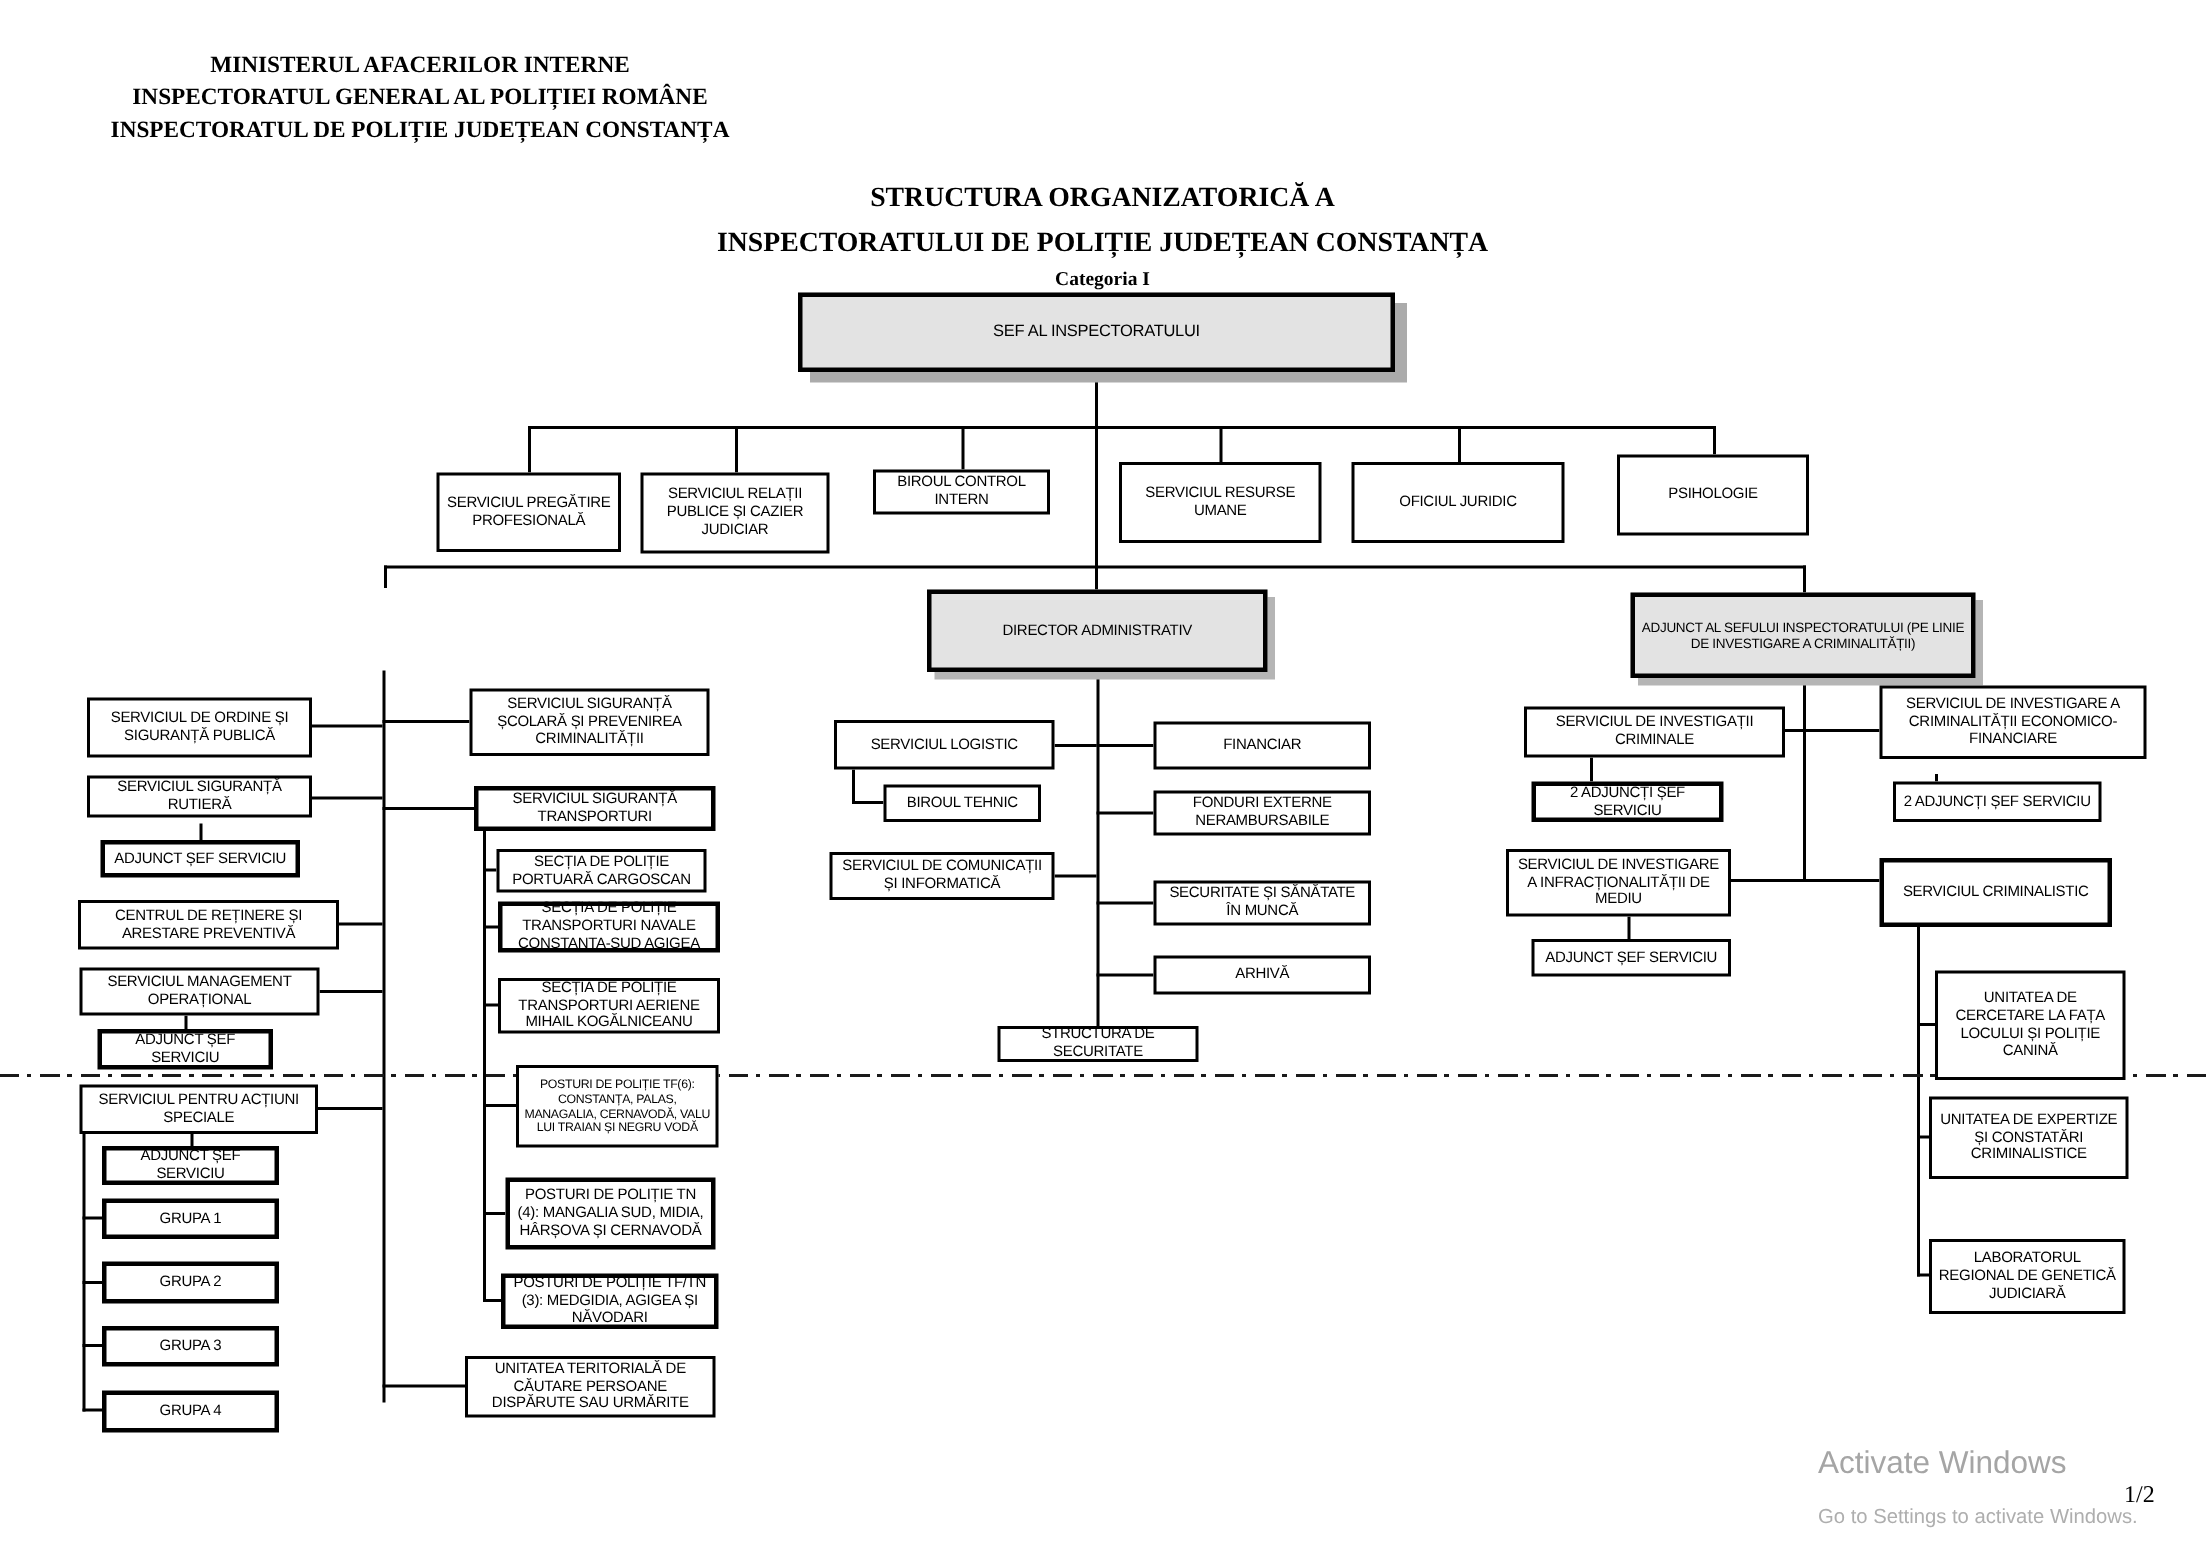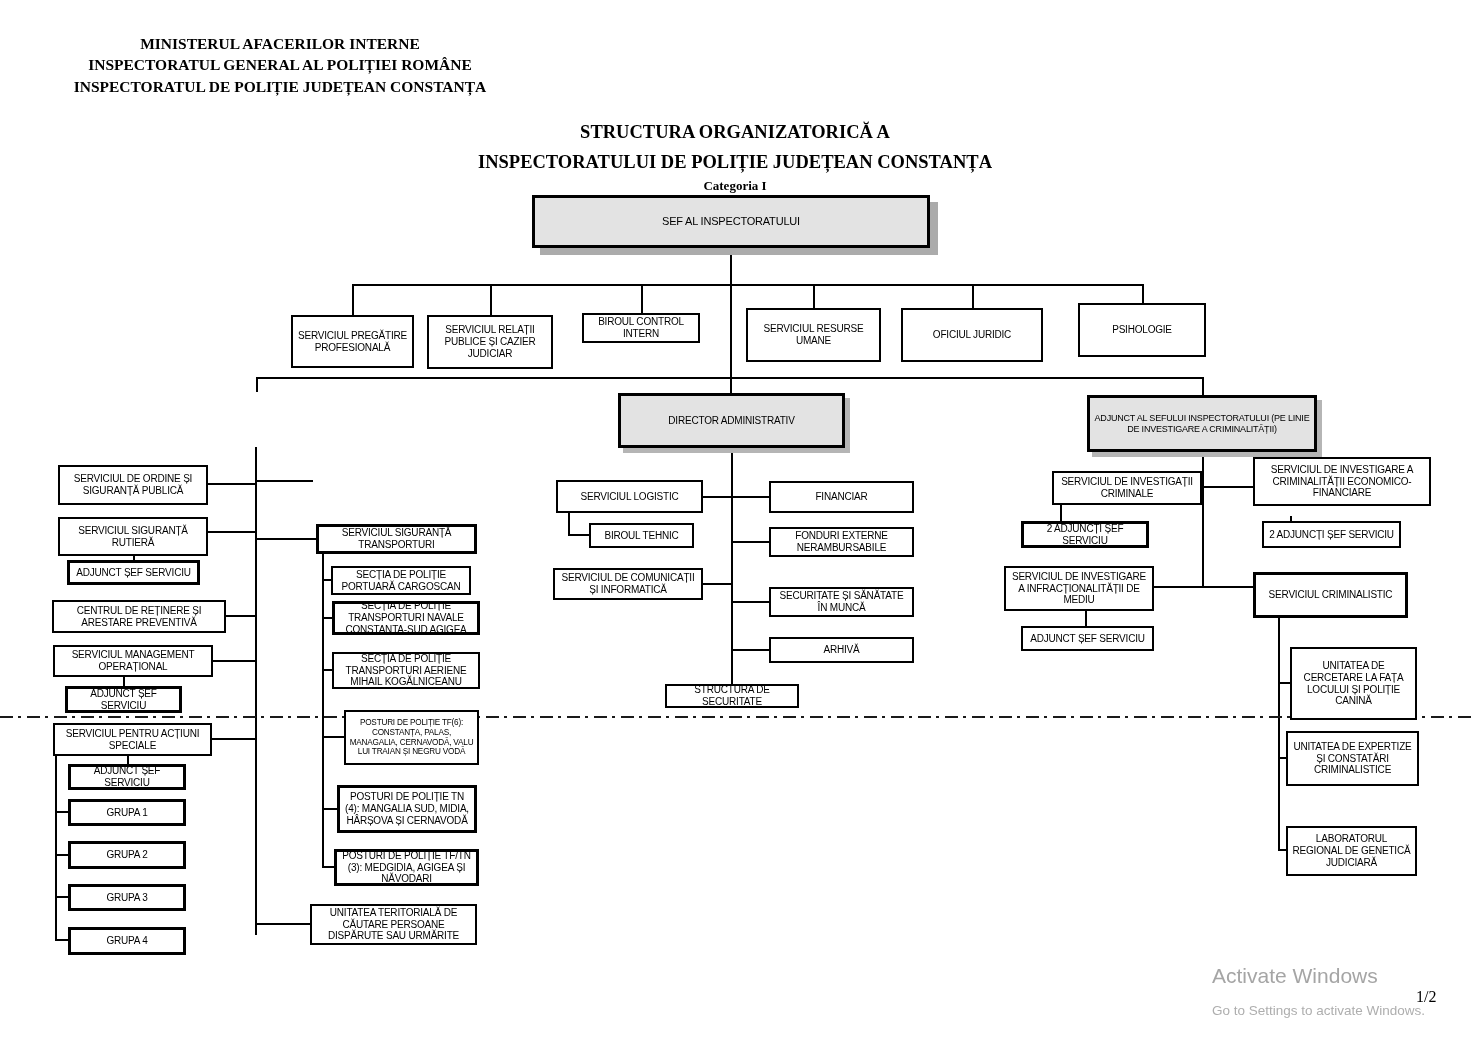--- a/index.html
+++ b/index.html
@@ -118,51 +118,52 @@
   <div class="bx" style="left:427px;top:315px;width:126px;height:54px">SERVICIUL RELAȚII PUBLICE ȘI CAZIER JUDICIAR</div>
   <div class="bx" style="left:582px;top:313px;width:118px;height:30px">BIROUL CONTROL INTERN</div>
   <div class="bx" style="left:746px;top:308px;width:135px;height:54px">SERVICIUL RESURSE UMANE</div>
   <div class="bx" style="left:1078px;top:303px;width:128px;height:54px">PSIHOLOGIE</div>
   <div class="bx" style="left:901px;top:308px;width:142px;height:54px">OFICIUL JURIDIC</div>
 
   <div class="bx thick gray" style="left:618px;top:393px;width:227px;height:55px">DIRECTOR ADMINISTRATIV</div>
   <div class="bx thick gray f9" style="left:1087px;top:395px;width:230px;height:57px">ADJUNCT AL SEFULUI INSPECTORATULUI (PE LINIE DE INVESTIGARE A CRIMINALITĂȚII)</div>
 
   <div class="bx" style="left:58px;top:465px;width:150px;height:40px">SERVICIUL DE ORDINE ȘI SIGURANȚĂ PUBLICĂ</div>
-  <div class="bx" style="left:58px;top:517px;width:150px;height:39px">SERVICIUL SIGURANȚĂ RUTIERĂ</div>
+  <div class="bx" style="left:58px;top:517px;width:150px;height:28px">SERVICIUL SIGURANȚĂ RUTIERĂ</div>
   <div class="bx thick" style="left:67px;top:560px;width:133px;height:25px">ADJUNCT ȘEF SERVICIU</div>
   <div class="bx" style="left:52px;top:600px;width:174px;height:33px">CENTRUL DE REȚINERE ȘI ARESTARE PREVENTIVĂ</div>
   <div class="bx" style="left:53px;top:645px;width:160px;height:32px">SERVICIUL MANAGEMENT OPERAȚIONAL</div>
   <div class="bx thick" style="left:65px;top:686px;width:117px;height:27px">ADJUNCT ȘEF SERVICIU</div>
   <div class="bx" style="left:53px;top:723px;width:159px;height:33px">SERVICIUL PENTRU ACȚIUNI SPECIALE</div>
   <div class="bx thick" style="left:68px;top:764px;width:118px;height:26px">ADJUNCT ȘEF SERVICIU</div>
   <div class="bx thick" style="left:68px;top:799px;width:118px;height:27px">GRUPA 1</div>
   <div class="bx thick" style="left:68px;top:841px;width:118px;height:28px">GRUPA 2</div>
   <div class="bx thick" style="left:68px;top:884px;width:118px;height:27px">GRUPA 3</div>
   <div class="bx thick" style="left:68px;top:927px;width:118px;height:28px">GRUPA 4</div>
 
+  <div class="bx" style="left:313px;top:459px;width:160px;height:45px">SERVICIUL SIGURANȚĂ ȘCOLARĂ ȘI PREVENIREA CRIMINALITĂȚII</div>
   <div class="bx thick" style="left:316px;top:524px;width:161px;height:30px">SERVICIUL SIGURANȚĂ TRANSPORTURI</div>
   <div class="bx" style="left:331px;top:566px;width:140px;height:29px">SECȚIA DE POLIȚIE PORTUARĂ CARGOSCAN</div>
   <div class="bx thick" style="left:332px;top:601px;width:148px;height:34px">SECȚIA DE POLIȚIE TRANSPORTURI NAVALE CONSTANTA-SUD AGIGEA</div>
   <div class="bx" style="left:332px;top:652px;width:148px;height:37px">SECȚIA DE POLIȚIE TRANSPORTURI AERIENE MIHAIL KOGĂLNICEANU</div>
   <div class="bx f8" style="left:344px;top:710px;width:135px;height:55px">POSTURI DE POLIȚIE TF(6): CONSTANȚA, PALAS, MANAGALIA, CERNAVODĂ, VALU LUI TRAIAN ȘI NEGRU VODĂ</div>
   <div class="bx thick" style="left:337px;top:785px;width:140px;height:48px">POSTURI DE POLIȚIE TN (4): MANGALIA SUD, MIDIA, HÂRȘOVA ȘI CERNAVODĂ</div>
   <div class="bx thick" style="left:334px;top:849px;width:145px;height:37px">POSTURI DE POLIȚIE TF/TN (3): MEDGIDIA, AGIGEA ȘI NĂVODARI</div>
   <div class="bx" style="left:310px;top:904px;width:167px;height:41px">UNITATEA TERITORIALĂ DE CĂUTARE PERSOANE DISPĂRUTE SAU URMĂRITE</div>
 
   <div class="bx" style="left:556px;top:480px;width:147px;height:33px">SERVICIUL LOGISTIC</div>
   <div class="bx" style="left:589px;top:523px;width:105px;height:25px">BIROUL TEHNIC</div>
   <div class="bx" style="left:553px;top:568px;width:150px;height:32px">SERVICIUL DE COMUNICAȚII ȘI INFORMATICĂ</div>
   <div class="bx" style="left:769px;top:481px;width:145px;height:32px">FINANCIAR</div>
   <div class="bx" style="left:769px;top:527px;width:145px;height:30px">FONDURI EXTERNE NERAMBURSABILE</div>
   <div class="bx" style="left:769px;top:587px;width:145px;height:30px">SECURITATE ȘI SĂNĂTATE ÎN MUNCĂ</div>
   <div class="bx" style="left:769px;top:637px;width:145px;height:26px">ARHIVĂ</div>
   <div class="bx" style="left:665px;top:684px;width:134px;height:24px">STRUCTURA DE SECURITATE</div>
 
-  <div class="bx" style="left:1052px;top:471px;width:150px;height:34px">SERVICIUL DE INVESTIGAȚII CRIMINALE</div>
+  <div class="bx" style="left:1016px;top:471px;width:174px;height:34px">SERVICIUL DE INVESTIGAȚII CRIMINALE</div>
   <div class="bx thick" style="left:1021px;top:521px;width:128px;height:27px">2 ADJUNCȚI ȘEF SERVICIU</div>
   <div class="bx" style="left:1004px;top:566px;width:150px;height:45px">SERVICIUL DE INVESTIGARE A INFRACȚIONALITĂȚII DE MEDIU</div>
   <div class="bx" style="left:1021px;top:626px;width:133px;height:25px">ADJUNCT ȘEF SERVICIU</div>
   <div class="bx" style="left:1253px;top:457px;width:178px;height:49px">SERVICIUL DE INVESTIGARE A CRIMINALITĂȚII ECONOMICO-FINANCIARE</div>
   <div class="bx" style="left:1262px;top:521px;width:139px;height:27px">2 ADJUNCȚI ȘEF SERVICIU</div>
   <div class="bx thick" style="left:1253px;top:572px;width:155px;height:46px">SERVICIUL CRIMINALISTIC</div>
   <div class="bx" style="left:1290px;top:647px;width:127px;height:73px">UNITATEA DE CERCETARE LA FAȚA LOCULUI ȘI POLIȚIE CANINĂ</div>
   <div class="bx" style="left:1286px;top:731px;width:133px;height:55px">UNITATEA DE EXPERTIZE ȘI CONSTATĂRI CRIMINALISTICE</div>
   <div class="bx" style="left:1286px;top:826px;width:131px;height:50px">LABORATORUL REGIONAL DE GENETICĂ JUDICIARĂ</div>
 

